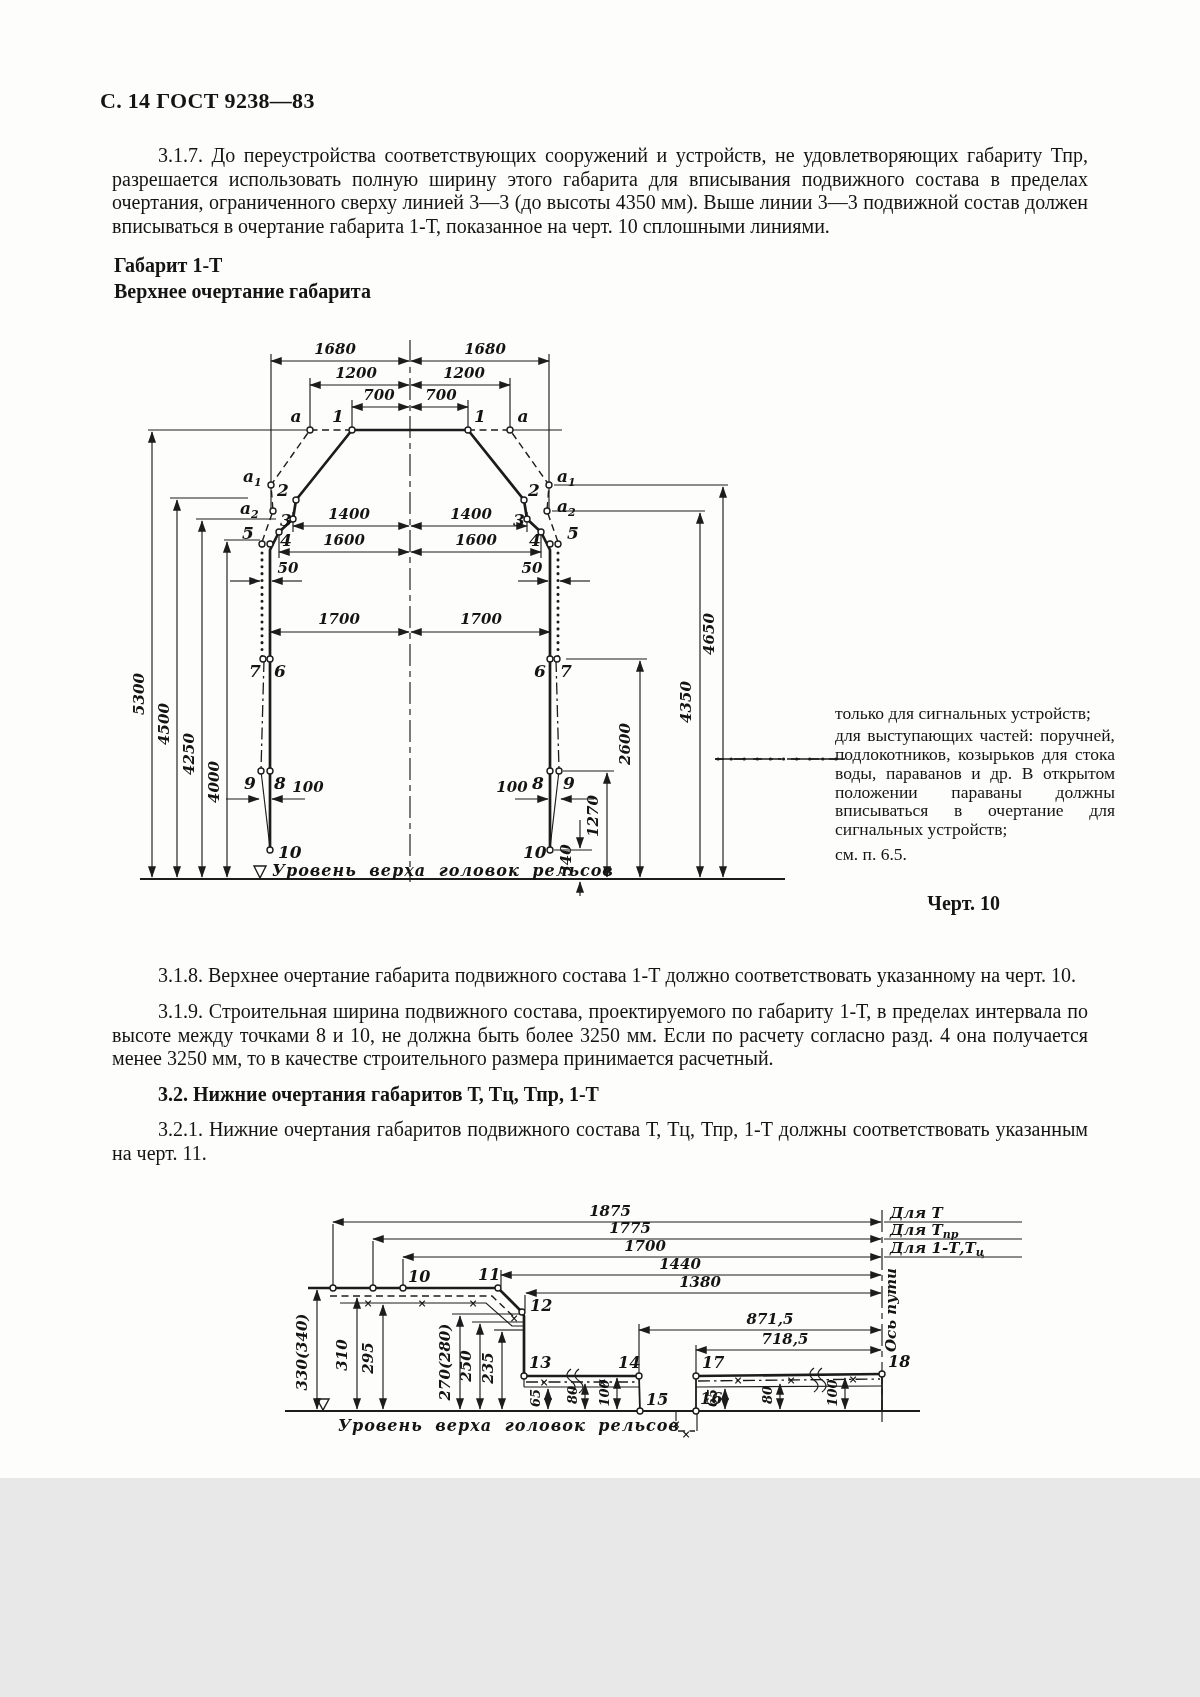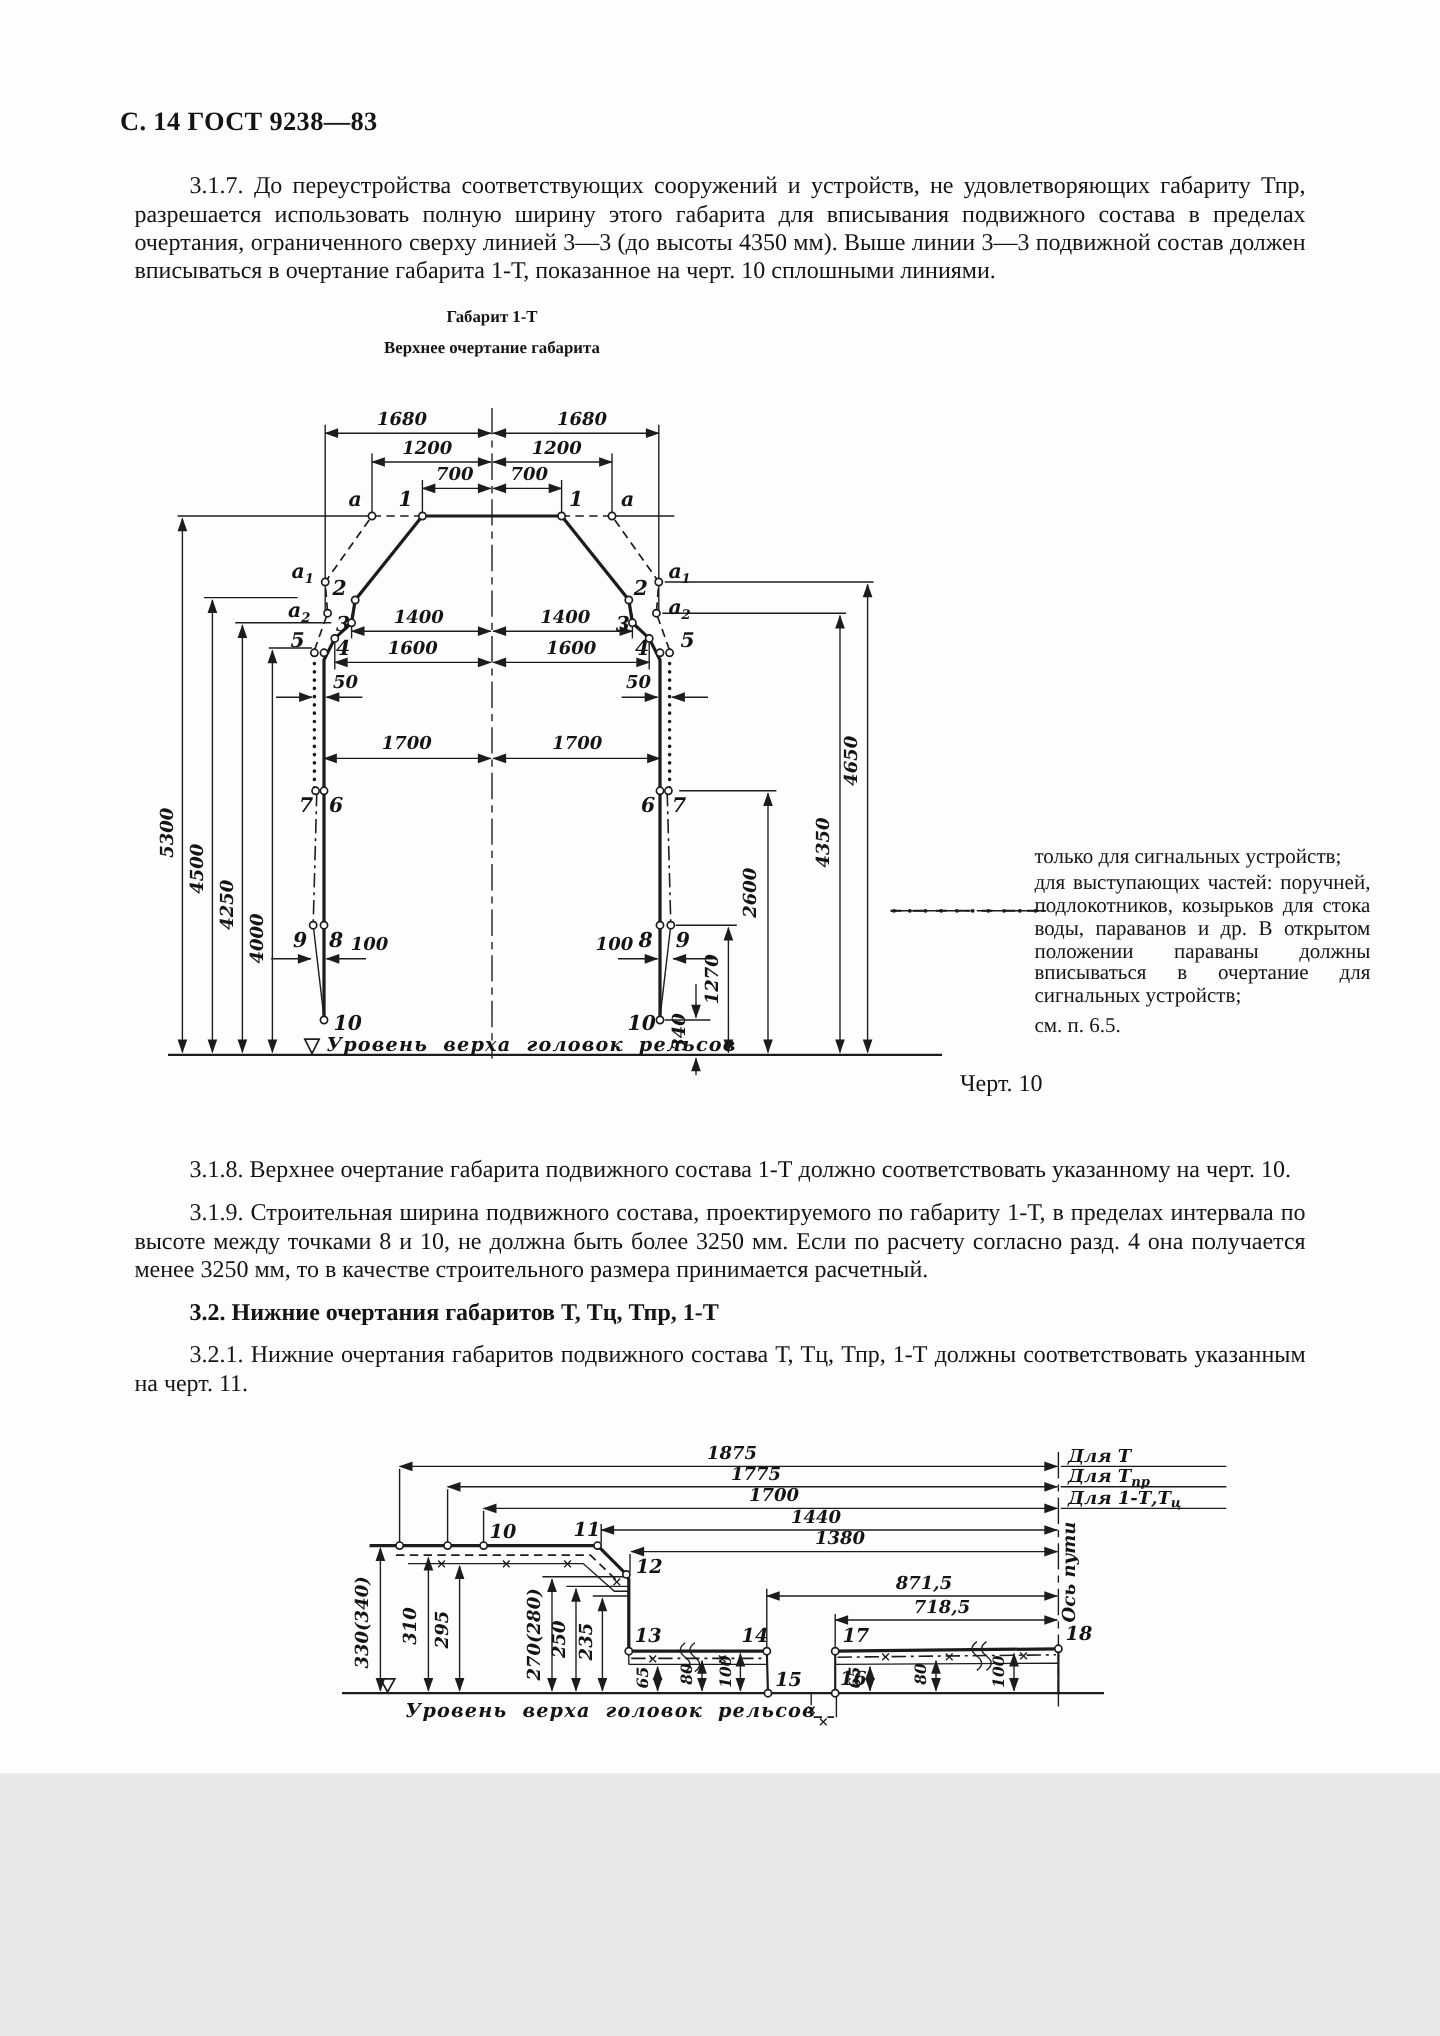--- a/index.html
+++ b/index.html
@@ -7,29 +7,29 @@
     width:1200px;height:1478px;box-sizing:border-box;
     background:#fdfdfc;color:#141414;position:relative;
     padding:88px 100px 0 100px;
     font-family:"Liberation Serif", serif;
   }
   .hdr{font-weight:bold;font-size:22px;margin:0 0 30px 0;letter-spacing:.3px;}
   p.body{font-size:20px;line-height:23.6px;margin:12px;text-align:justify;text-indent:46px;}
   p.body.bold{font-weight:bold;}
   
   .fig1{position:relative;height:700px;margin-top:14px;}
-  .fig1 .ftitle{position:absolute;left:30px;top:0;width:560px;text-align:center;
-    font-weight:bold;font-size:14px;line-height:26px;}
+  .fig1 .ftitle{position:absolute;left:14px;top:0;width:560px;
+    font-weight:bold;font-size:20px;line-height:26px;}
   .fig1 svg{position:absolute;left:30px;top:52px;}
-  .legend{position:absolute;left:612px;top:452px;width:430px;font-size:17.5px;line-height:18.8px;}
+  .legend{position:absolute;left:585px;top:452px;width:430px;font-size:17.5px;line-height:18.8px;}
   .lrow{display:flex;margin-bottom:3px;}
   .lsample{width:150px;flex:0 0 150px;padding-top:7px;}
   .ltext{flex:1;text-align:justify;}
   .lrow3{margin-top:6px;}
-  .fcaption{position:absolute;left:700px;top:640px;width:200px;text-align:left;font-size:20px;}
+  .fcaption{position:absolute;left:700px;top:640px;width:200px;text-align:right;font-size:20px;font-weight:bold;}
   
   .fig2{position:relative;height:285px;margin-top:8px;}
   .fig2 svg{position:absolute;left:180px;top:12px;}
   
   .tl{stroke:#1c1c1c;stroke-width:1.15;fill:none;}
   .tm{stroke:#1c1c1c;stroke-width:1.8;fill:none;}
   .tk{stroke:#1c1c1c;stroke-width:2.7;fill:none;}
   .dsh{stroke-dasharray:7 4.5;stroke-width:1.4;}
   .ddt{stroke-dasharray:12 4 2.5 4;stroke-width:1.3;}
   .cl{stroke-dasharray:22 5 6 5;}

